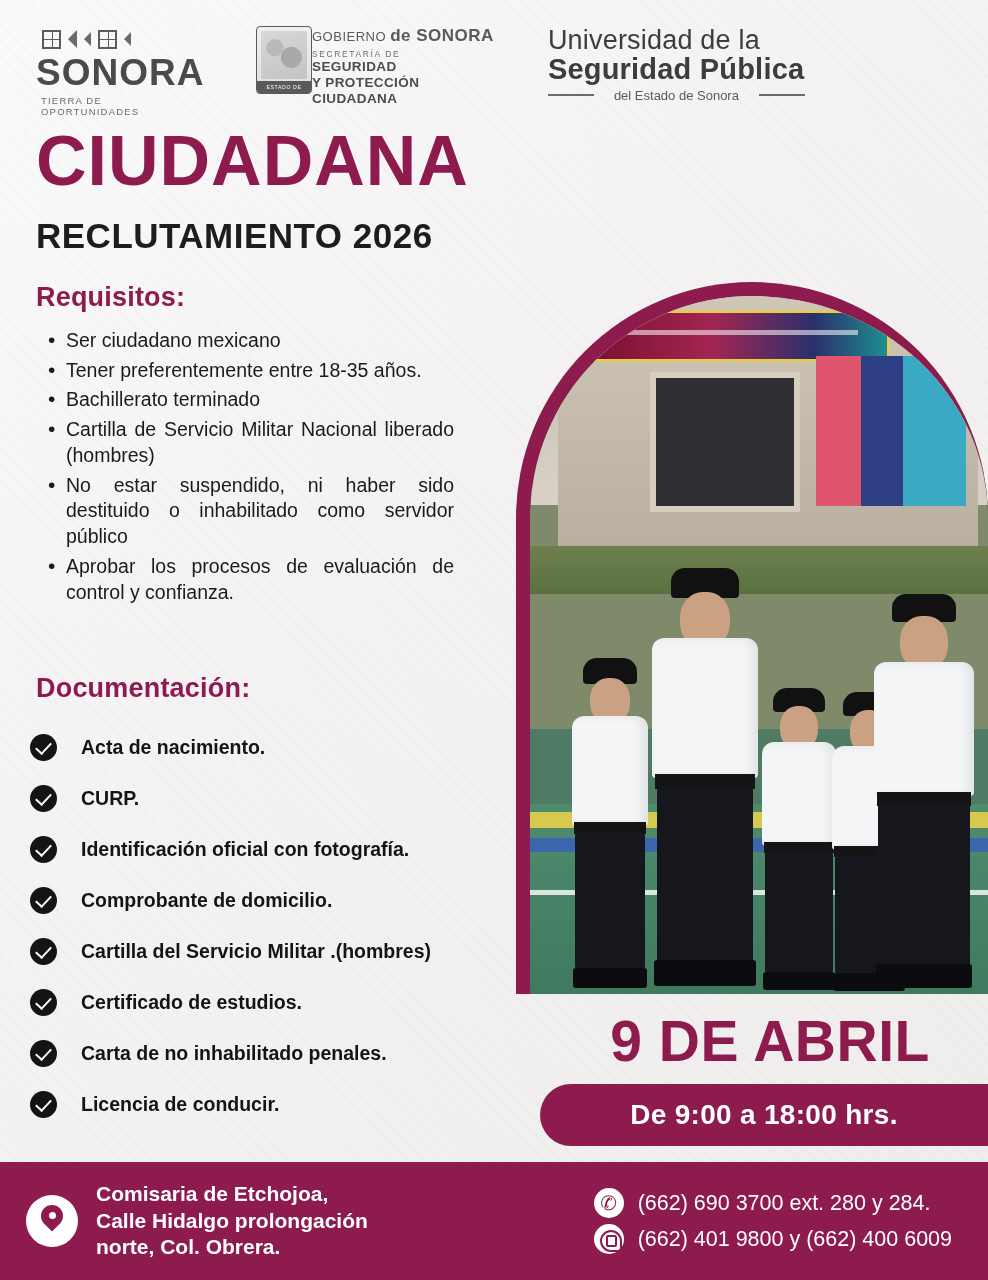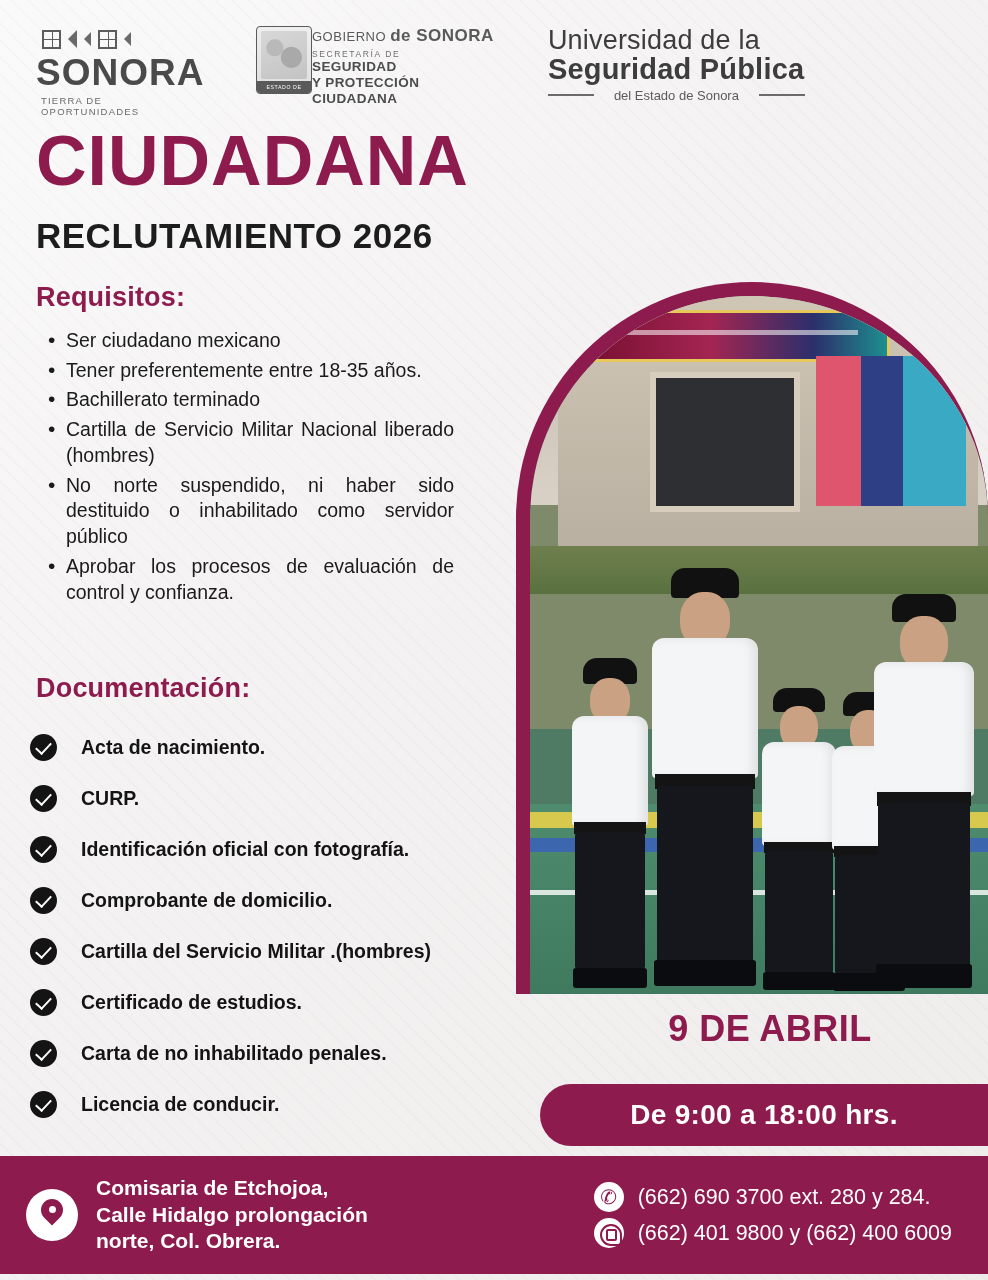--- a/index.html
+++ b/index.html
@@ -177,32 +177,32 @@
   .cadet .cap-h { position: absolute; left: 50%; transform: translateX(-50%); background: #111; border-radius: 14px 14px 4px 4px; }
   .cadet .head { position: absolute; left: 50%; transform: translateX(-50%); background: #caa183; border-radius: 45%; }
   .cadet .torso { position: absolute; left: 50%; transform: translateX(-50%); background: #f4f5f7; border-radius: 12px 12px 4px 4px; box-shadow: inset -6px 0 10px rgba(0,0,0,.08); }
   .cadet .belt { position: absolute; left: 50%; transform: translateX(-50%); background: #141414; }
   .cadet .legs { position: absolute; left: 50%; transform: translateX(-50%); background: #15171c; border-radius: 4px 4px 6px 6px; }
   .cadet .boots { position: absolute; left: 50%; transform: translateX(-50%); background: #0b0c0f; border-radius: 3px; }
 
   
   .date {
     position: absolute; left: 560px; top: 1008px; width: 420px;
-    font-size: 36px; font-weight: bold; color: #8d1b4e; letter-spacing: .5px; text-align: center;
+    font-size: 57px; font-weight: bold; color: #8d1b4e; letter-spacing: .5px; text-align: center;
   }
   .hours {
     position: absolute; left: 540px; top: 1084px; width: 448px; height: 62px;
     background: #8d1b4e; border-radius: 31px 0 0 31px;
     color: #fff; font-size: 28px; font-weight: bold;
     display: flex; align-items: center; justify-content: center; letter-spacing: .3px;
   }
 
   
   .footer {
-    position: absolute; left: 0; bottom: 6px; width: 988px; height: 118px;
+    position: absolute; left: 0; bottom: 0; width: 988px; height: 118px;
     background: #8d1b4e; color: #fff;
     display: flex; align-items: center;
   }
   .pin {
     margin-left: 26px; width: 52px; height: 52px; border-radius: 50%; background: #fff; flex: none;
     position: relative;
   }
   .pin::before {
     content: ""; position: absolute; left: 15px; top: 10px; width: 22px; height: 22px;
     border-radius: 50% 50% 50% 0; transform: rotate(-45deg); background: #8d1b4e;
@@ -281,21 +281,21 @@
 
   <div class="city">CIUDADANA</div>
   <div class="subtitle">RECLUTAMIENTO 2026</div>
 
   <div class="sec-title" id="req-title">Requisitos:</div>
   <ul class="req-list">
     <li>Ser ciudadano mexicano</li>
     <li>Tener preferentemente entre 18-35 años.</li>
     <li>Bachillerato terminado</li>
     <li>Cartilla de Servicio Militar Nacional liberado (hombres)</li>
-    <li>No norte suspendido, ni haber sido destituido o inhabilitado como servidor público</li>
+    <li>No estar suspendido, ni haber sido destituido o inhabilitado como servidor público</li>
     <li>Aprobar los procesos de evaluación de control y confianza.</li>
   </ul>
 
   <div class="sec-title" id="doc-title">Documentación:</div>
   <ul class="doc-list">
     <li>
         <span class="check"></span>
         <span>Acta de nacimiento.</span>
       </li>
     <li>

